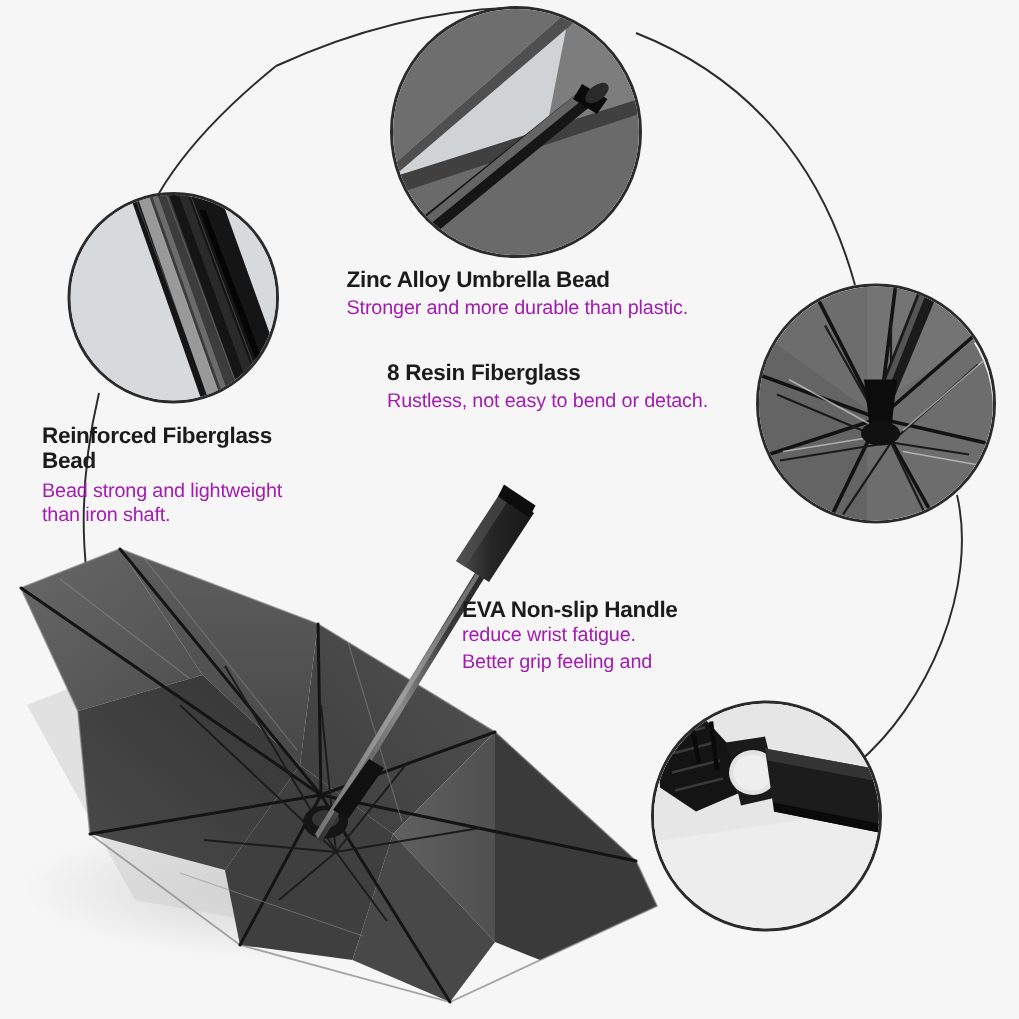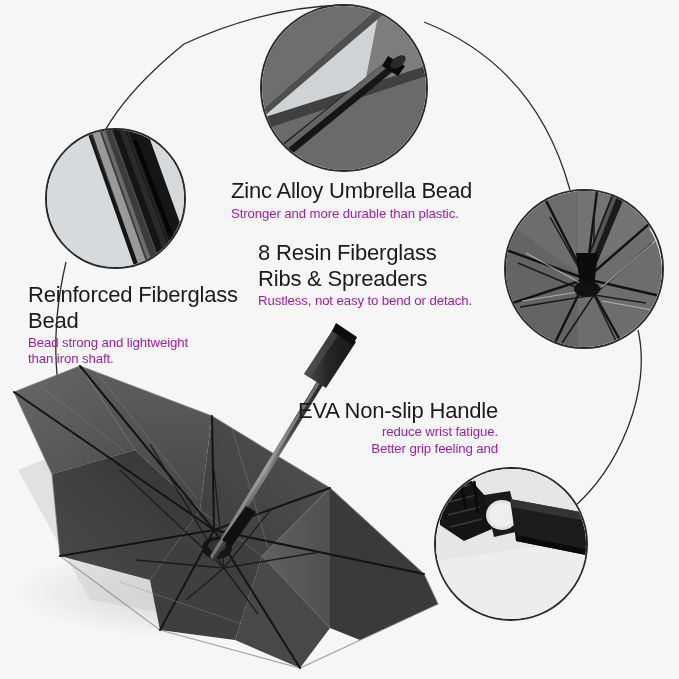--- a/index.html
+++ b/index.html
@@ -19,31 +19,31 @@
     border:2px solid #2b2b2b;
     overflow:hidden;background:#e9ecef;z-index:2;
   }
   .c-top{left:260px;top:4px;width:164px;height:164px;}
   .c-left{left:45px;top:128px;width:137px;height:137px;}
   .c-right{left:504px;top:189px;width:156px;height:156px;}
   .c-handle{left:434px;top:467px;width:150px;height:150px;}
 
   .txt{position:absolute;z-index:4;}
   .t-title{
-    font-size:22px;font-weight:normal;color:#1b1b1b;
+    font-size:15px;font-weight:bold;color:#1b1b1b;
     line-height:1.16;letter-spacing:-0.2px;margin:0;
   }
   .t-sub{
     font-size:13.2px;color:#a21caf;line-height:1.2;margin:2px 0 0 0;
     letter-spacing:-0.1px;
   }
   .t-bead{left:231px;top:178px;text-align:left;width:270px;}
   .t-ribs{left:258px;top:240px;text-align:left;width:240px;}
   .t-shaft{left:28px;top:282px;text-align:left;width:215px;}
-  .t-handle{left:298px;top:398px;text-align:right;width:200px;}
+  .t-handle{left:308px;top:398px;text-align:left;width:200px;}
 </style>
 </head>
 <body>
 
 <div id="stage">
 
   <svg id="art" class="layer" viewBox="0 0 679 679">
     <defs>
       <linearGradient id="panelA" x1="0" y1="0" x2="1" y2="1">
         <stop offset="0" stop-color="#686868"></stop>
@@ -264,21 +264,20 @@
     </svg>
   </div>
 
   <div class="txt t-bead">
     <p class="t-title">Zinc Alloy Umbrella Bead</p>
     <p class="t-sub">Stronger and more durable than plastic.</p>
   </div>
 
   <div class="txt t-ribs">
     <p class="t-title">8 Resin Fiberglass</p>
-    <p class="t-title">Ribs &amp; Spreaders</p>
     <p class="t-sub">Rustless, not easy to bend or detach.</p>
   </div>
 
   <div class="txt t-shaft">
     <p class="t-title">Reinforced Fiberglass</p>
     <p class="t-title">Bead</p>
     <p class="t-sub">Bead strong and lightweight</p>
     <p class="t-sub" style="margin-top:0;">than iron shaft.</p>
   </div>
 

